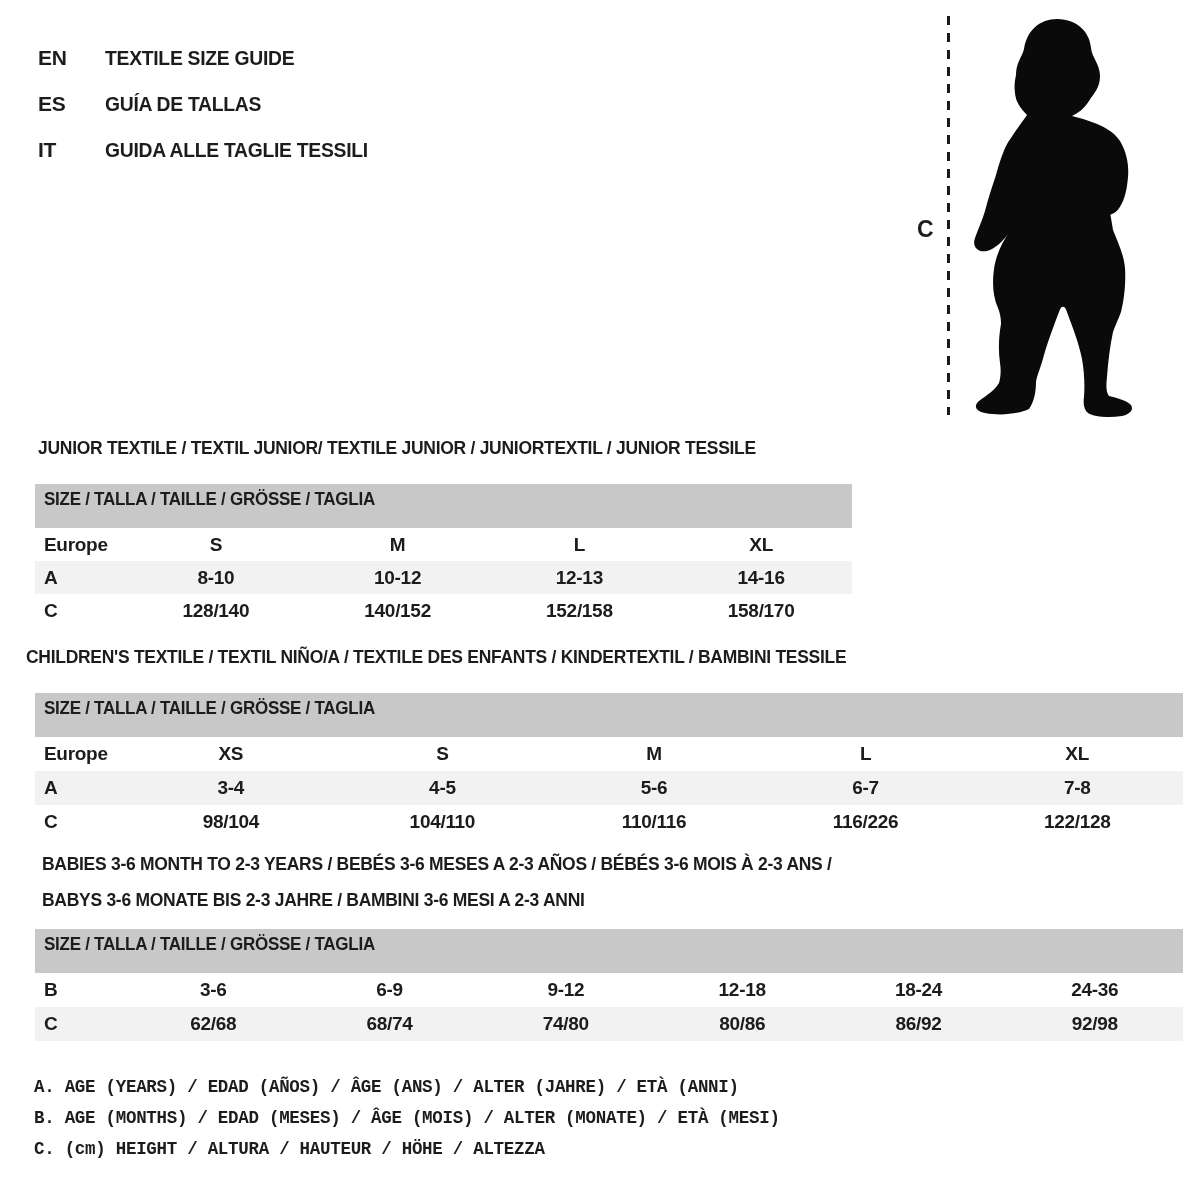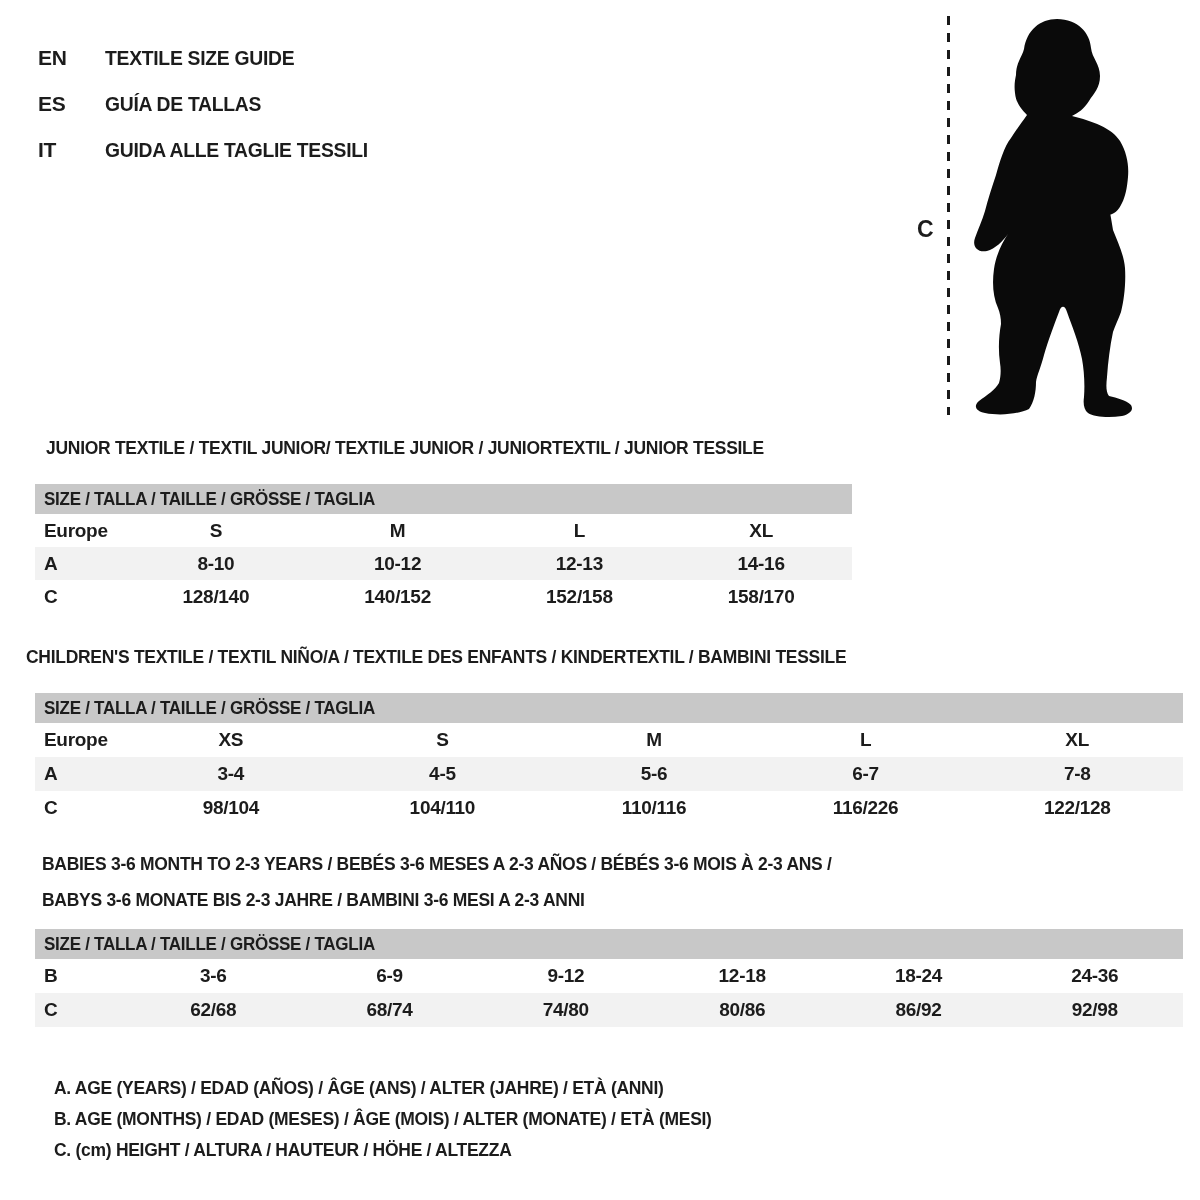--- a/index.html
+++ b/index.html
@@ -21,42 +21,42 @@
   .lang-block { left:38px; top:29px; }
   .lang-row { display:flex; line-height:35px; font-size:21px;margin-top:11px; }
   .lang-code { width:67px; }
 
   
   .figure-svg { left:880px; top:0; }
   .measure-label { left:917px; top:216px; font-size:23px; }
 
   
   .sec-heading { font-size:19px; line-height:24px; }
-  .heading-junior   { left:46px; top:436px; }
+  .heading-junior   { left:38px; top:436px; }
   .heading-children { left:26px; top:645px; }
   .heading-babies   { left:42px; top:846px; line-height:36px; }
 
   
   .size-table { position:absolute; left:35px; }
   .tbl-junior   { top:484px; width:817px; }
   .tbl-children { top:693px; width:1148px; }
   .tbl-babies   { top:929px; width:1148px; }
   .bar {
-    height:30px; background:#c8c8c8;
+    height:44px; background:#c8c8c8;
     font-size:18.5px; line-height:30px; padding-left:9px;
   }
   .trow { display:flex; align-items:center; font-size:19px; }
   .tbl-junior .trow { height:33px; }
   .tbl-children .trow, .tbl-babies .trow { height:34px; }
   .trow.alt { background:#f2f2f2; }
   .c0 { width:90px; padding-left:9px; }
   .c  { flex:1; text-align:center; }
 
   
-  .legend-block { left:54px; top:1072px; }
+  .legend-block { left:34px; top:1072px;font-family:Liberation Mono, monospace; }
   .legend-line { font-size:19px; line-height:31px; }
 
   
   .dash-line {
     left:947px; top:16px; width:3px; height:399px;
     background:repeating-linear-gradient(to bottom,#1a1a1a 0 9px,transparent 9px 17px);
   }
 </style>
 </head>
 <body>

